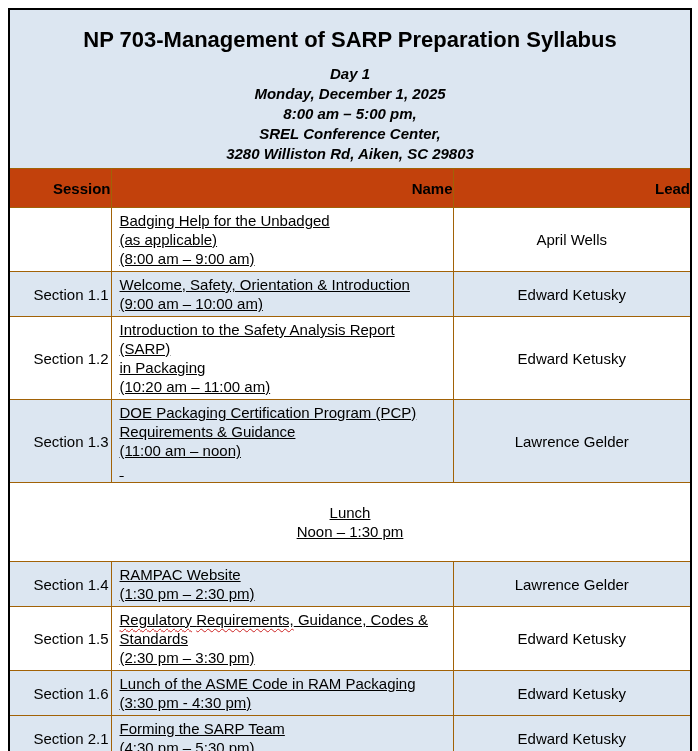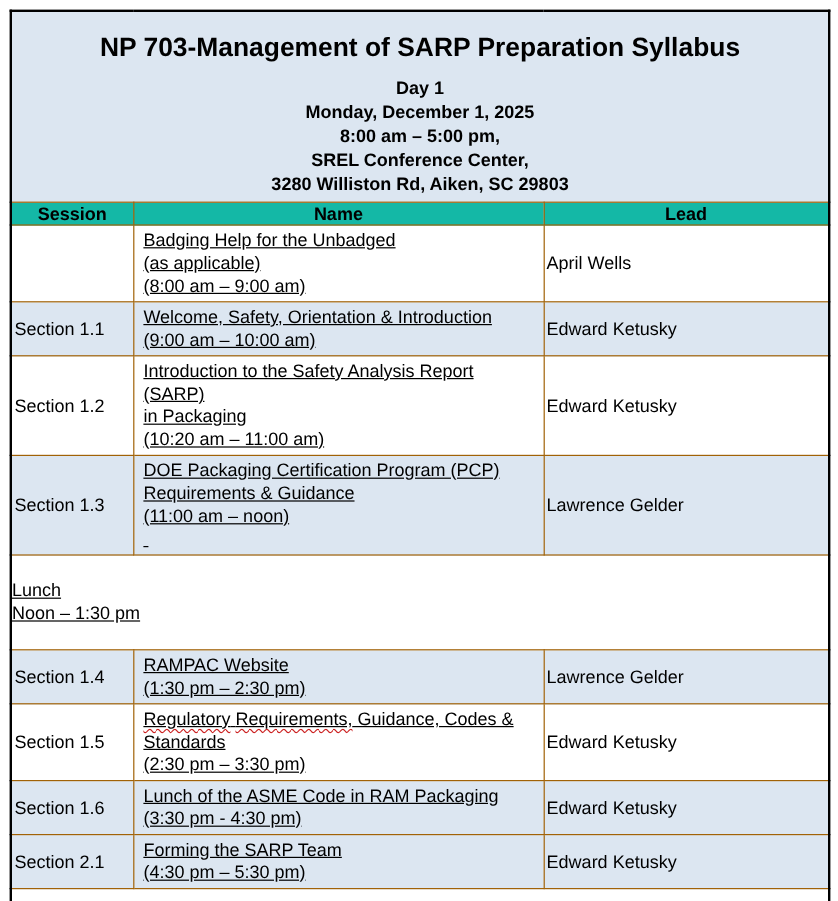--- a/index.html
+++ b/index.html
@@ -32,47 +32,49 @@
   .doc-title {
     font-size: 22px;
     font-weight: bold;
     line-height: 28px;
     padding: 12px 0 10px 0;
   }
   .subtitle-line {
     font-size: 15px;
     font-weight: bold;
     line-height: 20px;
+    font-style: italic;
   }
   th.col-header {
-    background: #14b8a6;
+    background: #c2410c;
     font-size: 15px;
     font-weight: bold;
-    height: 19px;
+    height: 39px;
     padding: 0;
-    text-align: center;
+    text-align: right;
   }
   tr.shaded td { background: #dce6f1; }
   td.session-cell {
-    text-align: left;
+    text-align: right;
     font-size: 15px;
     padding: 2px;
   }
   td.name-cell {
     text-align: left;
     font-size: 15px;
     padding: 3px 8px;
   }
   td.lead-cell {
-    text-align: left;
+    text-align: center;
     font-size: 15px;
     padding: 2px;
   }
   .line { line-height: 19px; min-height: 19px; text-decoration: underline; }
   td.break-cell {
+    text-align: center;
     font-size: 15px;
     padding: 20px 0;
   }
   .squiggle {
     text-decoration-line: underline;
     text-decoration-style: wavy;
     text-decoration-color: #cc2222;
     text-decoration-thickness: 1px;
     text-underline-offset: 3px;
   }

